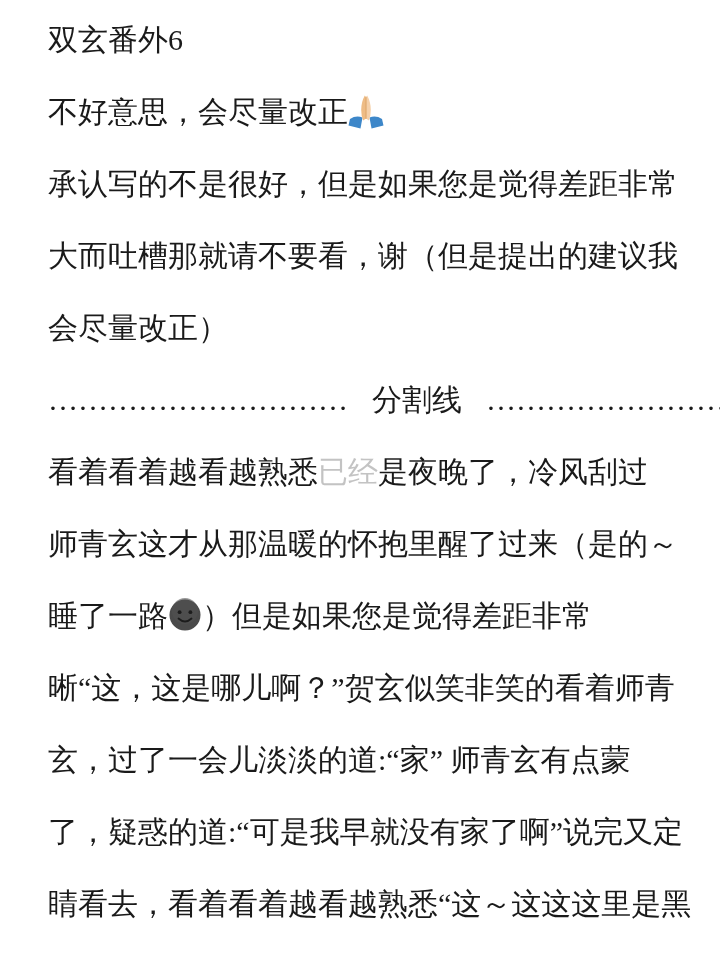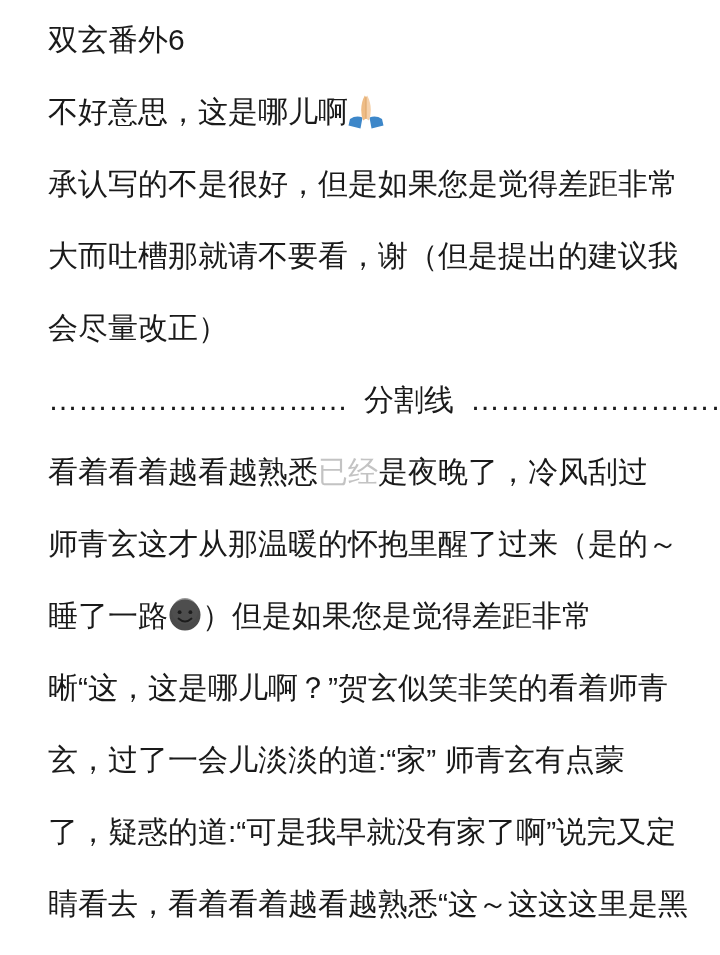--- a/index.html
+++ b/index.html
@@ -8,40 +8,40 @@
     background: #ffffff;
     width: 720px;
     height: 955px;
     overflow: hidden;
   }
   .page {
     box-sizing: border-box;
     width: 632px;
     height: 955px;
     padding: 4px 44px 0 48px;
-    font-family: Liberation Sans, sans-serif;
+    font-family: Liberation Serif, serif;
     font-size: 30px;
     color: #1a1a1a;
     font-weight: 400;
   }
   .line {
     height: 72px;
     line-height: 72px;
     white-space: nowrap;
     overflow: visible;
   }
   .faded {
     color: #c3c3c3;
     text-align: center;
   }
   .divider-line {
     color: #1a1a1a;
   }
   .divider-label {
-    margin: 0 16px;
+    margin: 0 24px;
   }
   .emoji {
     display: inline-block;
     vertical-align: -7px;
     width: 36px;
     height: 36px;
   }
   .emoji svg {
     display: block;
     width: 100%;
@@ -56,21 +56,21 @@
 </head>
 <body>
 
 <div class="page">
 
   <div class="line">
     <span>双玄番外6</span>
   </div>
 
   <div class="line">
-    <span>不好意思，这是哪儿啊</span><span class="emoji"><svg viewBox="0 0 36 36" xmlns="http://www.w3.org/2000/svg">
+    <span>不好意思，会尽量改正</span><span class="emoji"><svg viewBox="0 0 36 36" xmlns="http://www.w3.org/2000/svg">
       <path d="M2 26 Q8 22 14.5 24.5 L12.5 35.5 L0.5 32.5 Z" fill="#3d87c9"></path>
       <path d="M34 26 Q28 22 21.5 24.5 L23.5 35.5 L35.5 32.5 Z" fill="#3d87c9"></path>
       <path d="M16.8 2.5 Q13.2 9 13.2 17 Q13.2 23.5 15.2 27.5 L18 25.5 L18 4.5 Z" fill="#eebc85"></path>
       <path d="M19.2 2.5 Q22.8 9 22.8 17 Q22.8 23.5 20.8 27.5 L18 25.5 L18 4.5 Z" fill="#f5d0a9"></path>
       <rect x="17.4" y="3.5" width="1.2" height="22.5" rx="0.6" fill="#e0a96e"></rect>
     </svg></span>
   </div>
 
   <div class="line">
     <span>承认写的不是很好，但是如果您是觉得差距非常</span>

